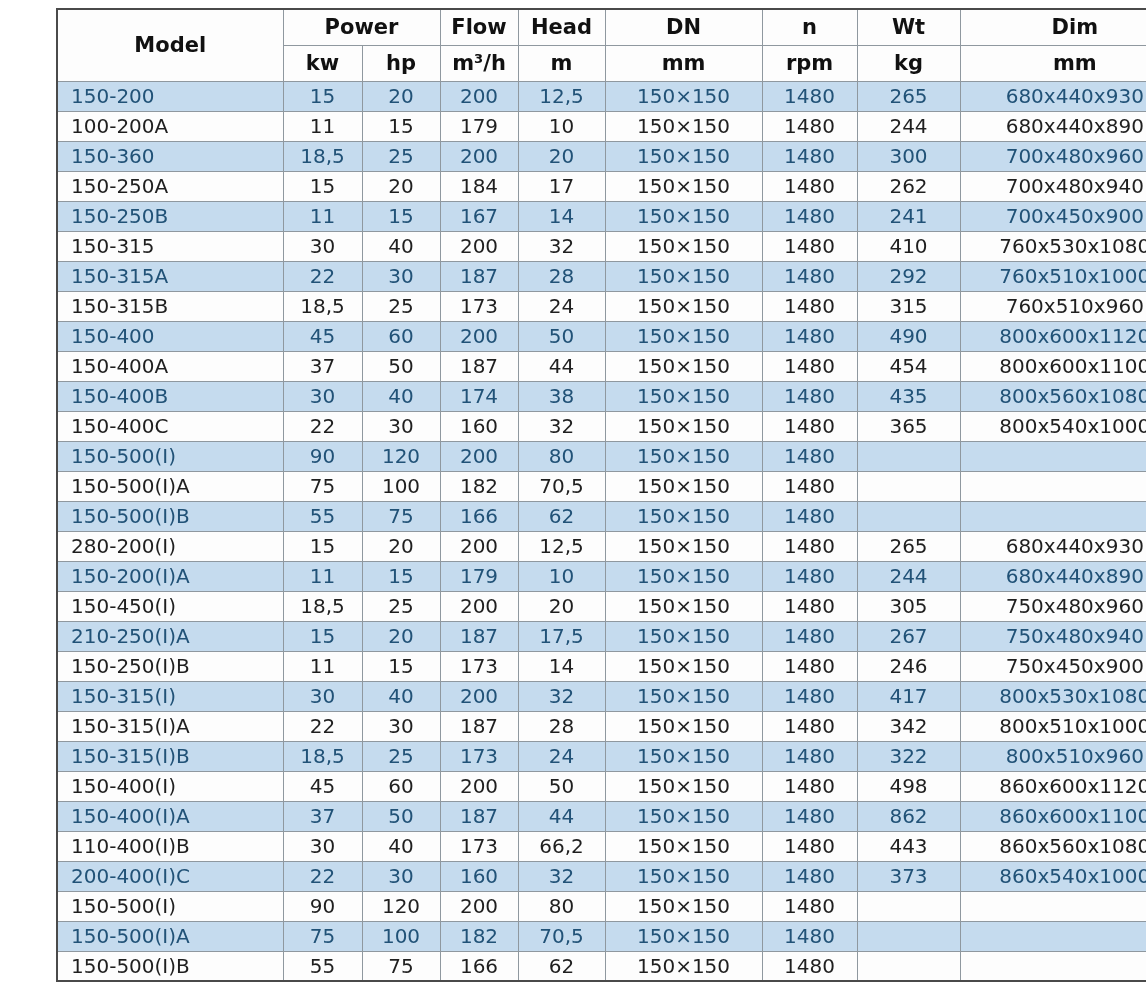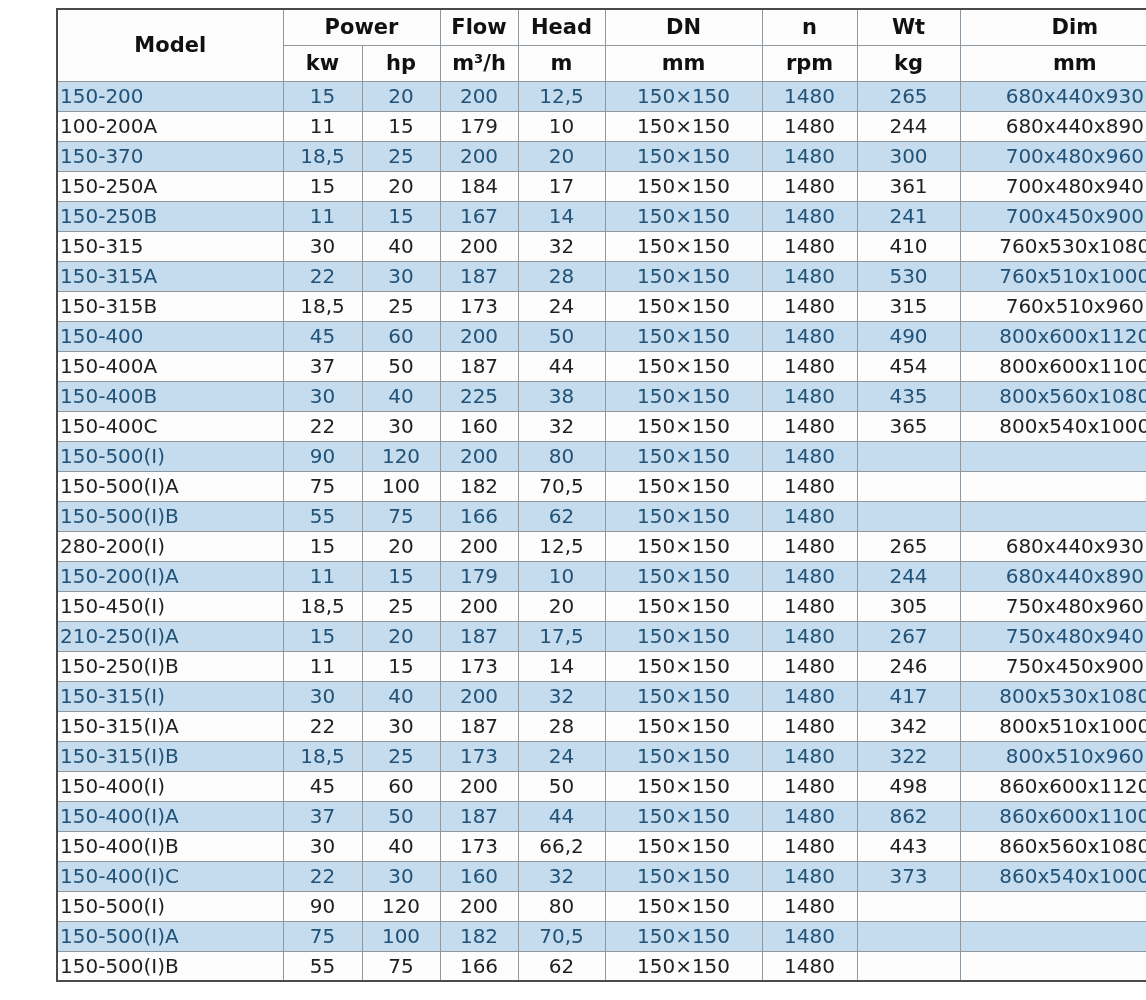--- a/index.html
+++ b/index.html
@@ -39,21 +39,21 @@
   }
   table.spec-table td {
     font-size: 20px;
     height: 30px;
     color: #1f1f1f;
     background: #fdfdfd;
     padding: 0 2px;
   }
   table.spec-table td.model-cell {
     text-align: left;
-    padding-left: 2px;
+    padding-left: 13px;
   }
   table.spec-table tr.alt td {
     background: #c5dbee;
     color: #215277;
   }
   
   col.c-model { width: 226px; }
   col.c-kw    { width: 79px; }
   col.c-hp    { width: 78px; }
   col.c-flow  { width: 78px; }
@@ -118,39 +118,39 @@
           <td>11</td>
           <td>15</td>
           <td>179</td>
           <td>10</td>
           <td>150×150</td>
           <td>1480</td>
           <td>244</td>
           <td>680x440x890</td>
         </tr>
         <tr class="alt">
-          <td class="model-cell">150-370</td>
+          <td class="model-cell">150-360</td>
           <td>18,5</td>
           <td>25</td>
           <td>200</td>
           <td>20</td>
           <td>150×150</td>
           <td>1480</td>
           <td>300</td>
           <td>700x480x960</td>
         </tr>
         <tr>
           <td class="model-cell">150-250A</td>
           <td>15</td>
           <td>20</td>
           <td>184</td>
           <td>17</td>
           <td>150×150</td>
           <td>1480</td>
-          <td>361</td>
+          <td>262</td>
           <td>700x480x940</td>
         </tr>
         <tr class="alt">
           <td class="model-cell">150-250B</td>
           <td>11</td>
           <td>15</td>
           <td>167</td>
           <td>14</td>
           <td>150×150</td>
           <td>1480</td>
@@ -169,21 +169,21 @@
           <td>760x530x1080</td>
         </tr>
         <tr class="alt">
           <td class="model-cell">150-315A</td>
           <td>22</td>
           <td>30</td>
           <td>187</td>
           <td>28</td>
           <td>150×150</td>
           <td>1480</td>
-          <td>530</td>
+          <td>292</td>
           <td>760x510x1000</td>
         </tr>
         <tr>
           <td class="model-cell">150-315B</td>
           <td>18,5</td>
           <td>25</td>
           <td>173</td>
           <td>24</td>
           <td>150×150</td>
           <td>1480</td>
@@ -209,21 +209,21 @@
           <td>44</td>
           <td>150×150</td>
           <td>1480</td>
           <td>454</td>
           <td>800x600x1100</td>
         </tr>
         <tr class="alt">
           <td class="model-cell">150-400B</td>
           <td>30</td>
           <td>40</td>
-          <td>225</td>
+          <td>174</td>
           <td>38</td>
           <td>150×150</td>
           <td>1480</td>
           <td>435</td>
           <td>800x560x1080</td>
         </tr>
         <tr>
           <td class="model-cell">150-400C</td>
           <td>22</td>
           <td>30</td>
@@ -371,32 +371,32 @@
           <td>37</td>
           <td>50</td>
           <td>187</td>
           <td>44</td>
           <td>150×150</td>
           <td>1480</td>
           <td>862</td>
           <td>860x600x1100</td>
         </tr>
         <tr>
-          <td class="model-cell">150-400(I)B</td>
+          <td class="model-cell">110-400(I)B</td>
           <td>30</td>
           <td>40</td>
           <td>173</td>
           <td>66,2</td>
           <td>150×150</td>
           <td>1480</td>
           <td>443</td>
           <td>860x560x1080</td>
         </tr>
         <tr class="alt">
-          <td class="model-cell">150-400(I)C</td>
+          <td class="model-cell">200-400(I)C</td>
           <td>22</td>
           <td>30</td>
           <td>160</td>
           <td>32</td>
           <td>150×150</td>
           <td>1480</td>
           <td>373</td>
           <td>860x540x1000</td>
         </tr>
         <tr>

